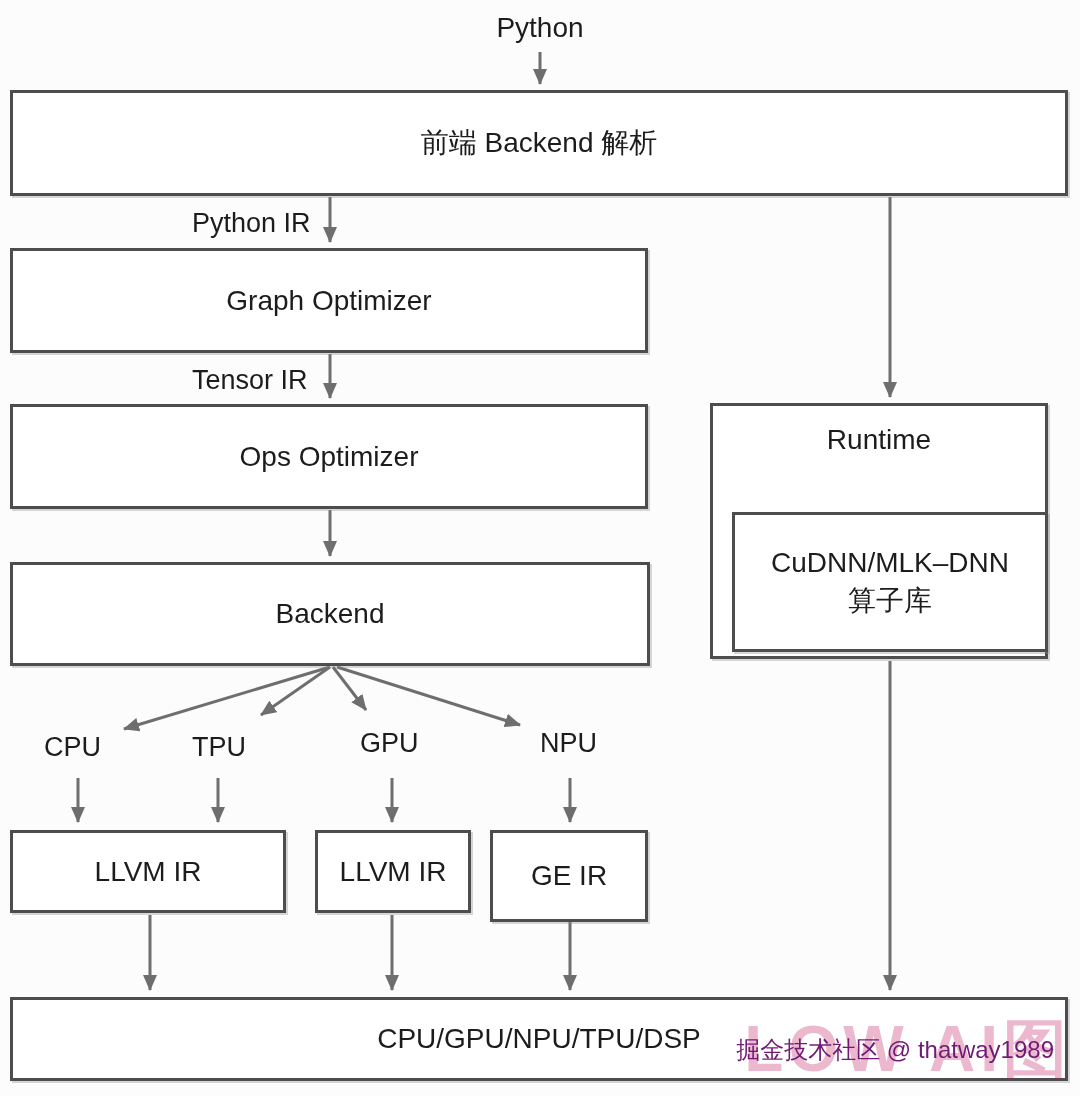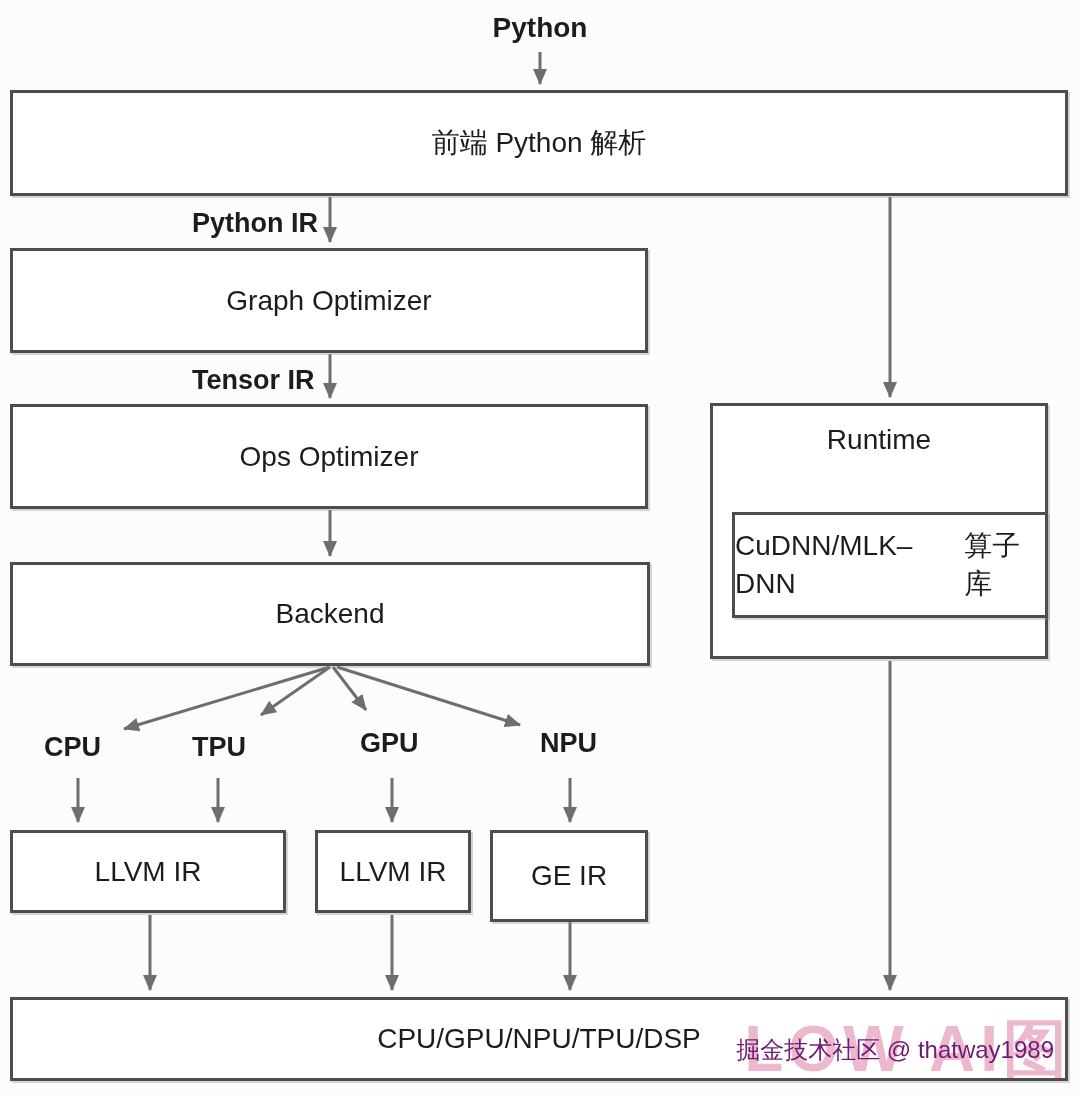--- a/index.html
+++ b/index.html
@@ -22,21 +22,20 @@
     justify-content:center;
     font-size:28px;
     z-index:2;
     box-shadow:2px 2px 0 rgba(140,140,140,0.35);
   }
   .label {
     position:absolute;
     font-size:27px;
     white-space:nowrap;
     z-index:3;
-    font-weight:bold;
   }
   .python    { left:50%; top:12px; transform:translateX(-50%); font-size:28px; }
   .frontend  { left:10px;  top:90px;  width:1058px; height:106px; }
   .graph-ir  { left:192px; top:208px; }
   .graph-opt { left:10px;  top:248px; width:638px;  height:105px; }
   .tensor-ir { left:192px; top:365px; }
   .ops-opt   { left:10px;  top:404px; width:638px;  height:105px; }
   .backend   { left:10px;  top:562px; width:640px;  height:104px; }
   .cpu { left:44px;  top:732px; }
   .tpu { left:192px; top:732px; }
@@ -45,22 +44,22 @@
   .llvm1 { left:10px;  top:830px; width:276px; height:83px; }
   .llvm2 { left:315px; top:830px; width:156px; height:83px; }
   .geir  { left:490px; top:830px; width:158px; height:92px; }
   .hardware { left:10px; top:997px; width:1058px; height:84px; }
   .runtime {
     left:710px; top:403px; width:338px; height:256px;
     flex-direction:column; justify-content:flex-start;
     padding-top:18px;
   }
   .runtime-inner {
-    left:732px; top:512px; width:316px; height:106px;
-    flex-direction:row; line-height:1.35; z-index:3;
+    left:732px; top:512px; width:316px; height:140px;
+    flex-direction:column; line-height:1.35; z-index:3;
   }
   .watermark {
     position:absolute; right:26px; top:1034px;
     font-size:24px; color:#701a75; z-index:5; white-space:nowrap;
   }
   .faint-watermark {
     position:absolute; right:8px; top:1006px;
     font-size:64px; font-weight:bold; letter-spacing:5px;
     color:#be185d; opacity:0.3; z-index:4; white-space:nowrap;
   }
@@ -92,21 +91,21 @@
       <line x1="150" y1="915" x2="150" y2="990" marker-end="url(#ah)"></line>
       <line x1="392" y1="915" x2="392" y2="990" marker-end="url(#ah)"></line>
       <line x1="570" y1="915" x2="570" y2="990" marker-end="url(#ah)"></line>
       <line x1="890" y1="197" x2="890" y2="397" marker-end="url(#ah)"></line>
       <line x1="890" y1="661" x2="890" y2="990" marker-end="url(#ah)"></line>
     </g>
   </svg>
 
   <div class="label python">Python</div>
 
-  <div class="box frontend">前端 Python 解析</div>
+  <div class="box frontend">前端 Backend 解析</div>
 
   <div class="label graph-ir">Python IR</div>
   <div class="box graph-opt">Graph Optimizer</div>
 
   <div class="label tensor-ir">Tensor IR</div>
   <div class="box ops-opt">Ops Optimizer</div>
 
   <div class="box backend">Backend</div>
 
   <div class="label cpu">CPU</div>

